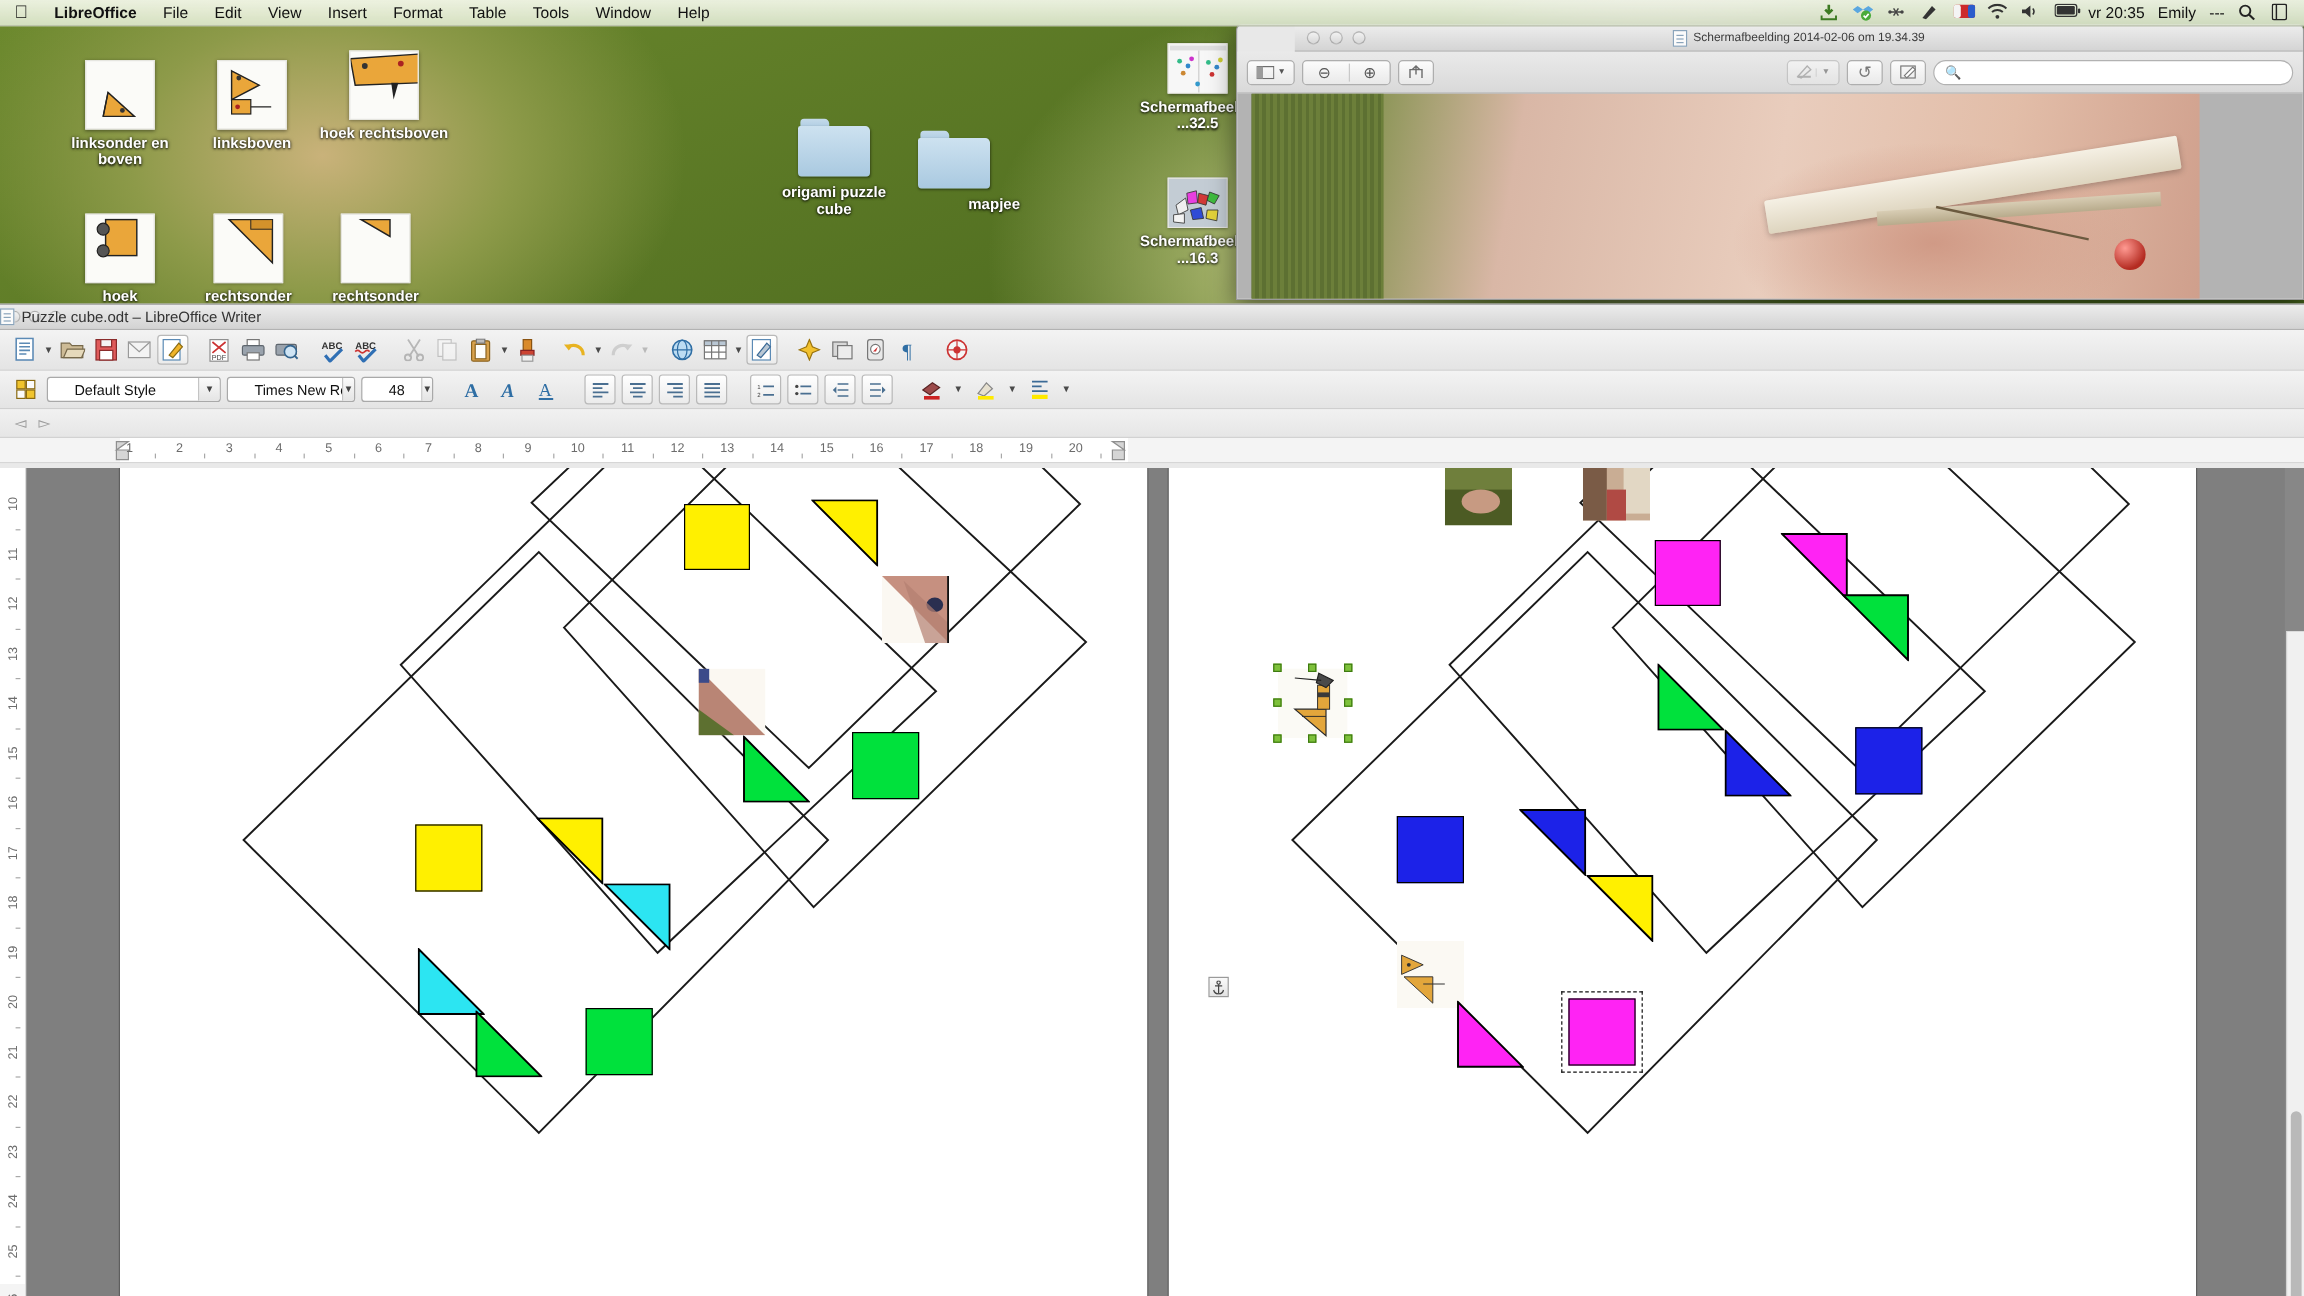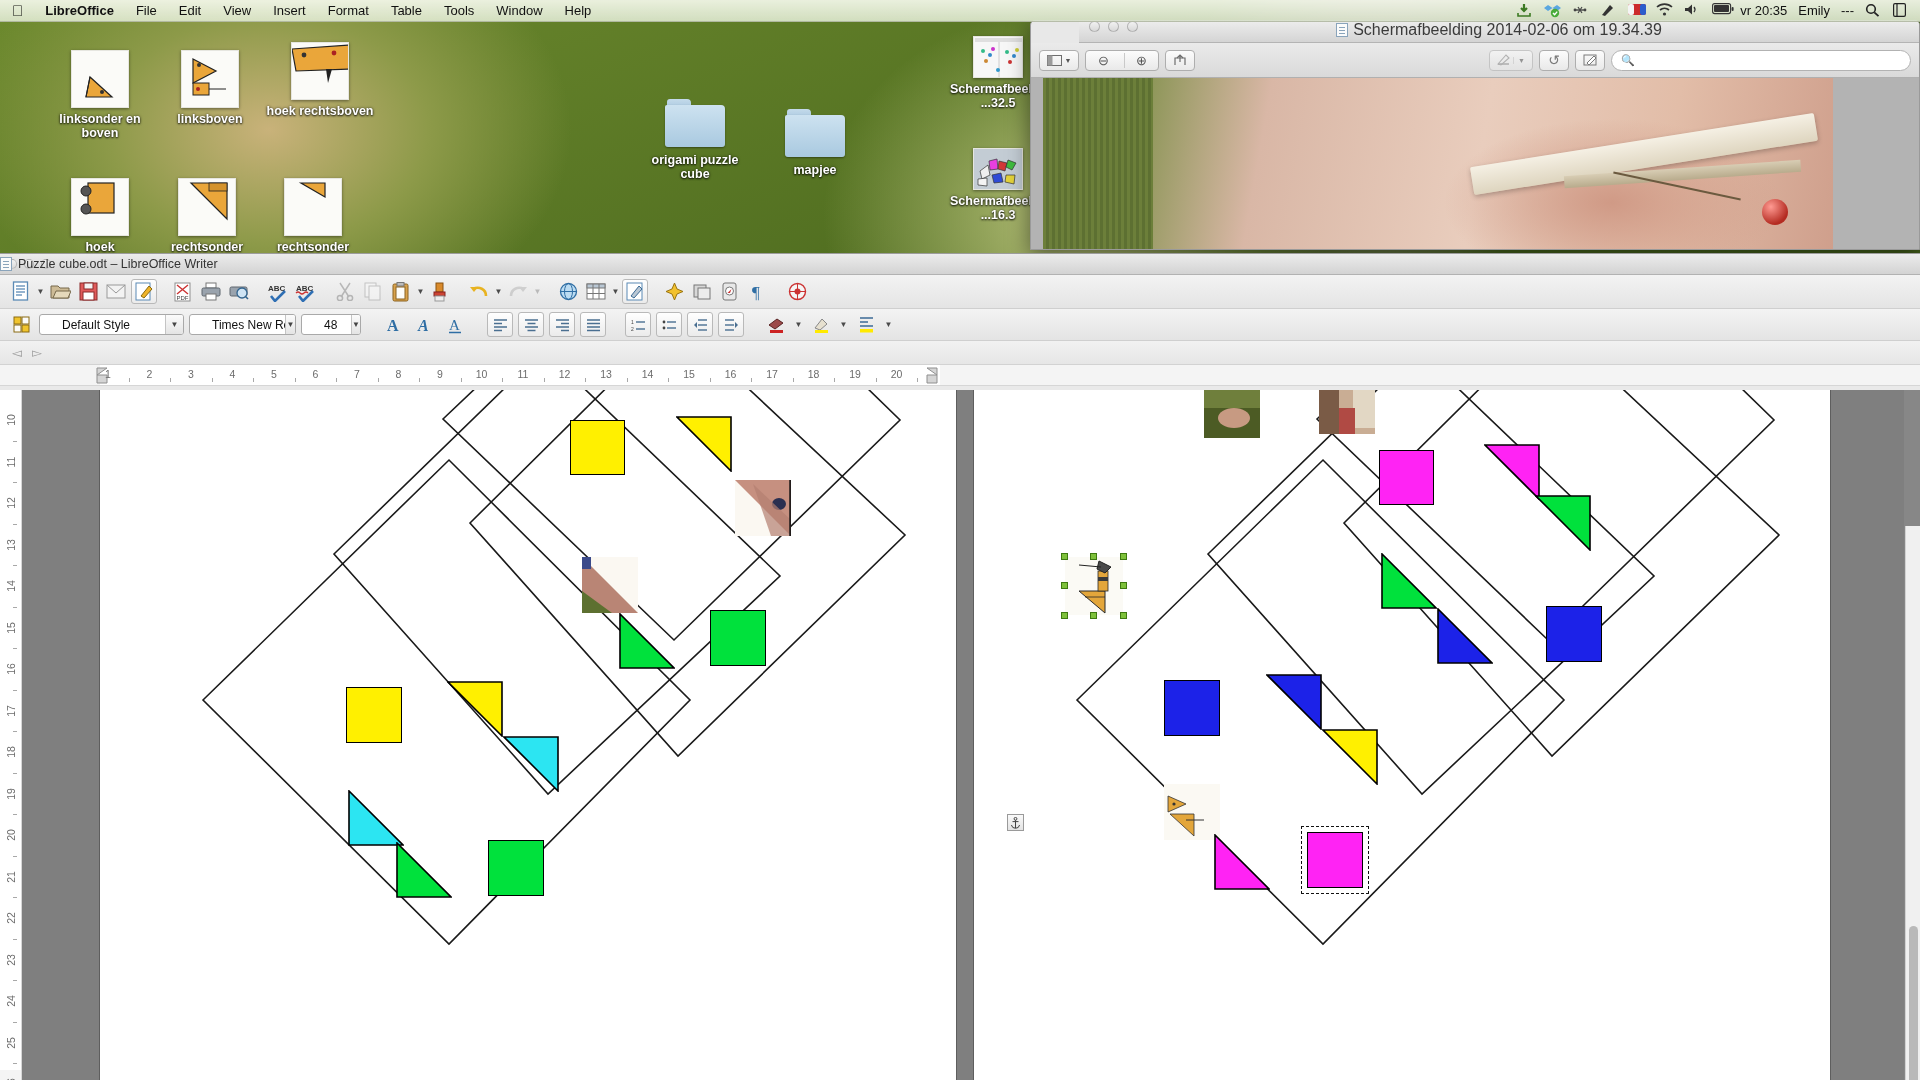--- a/index.html
+++ b/index.html
@@ -47,22 +47,22 @@
      background:linear-gradient(180deg,#cde2f0,#a9c9e0); border-radius:2px 4px 3px 3px;
      box-shadow:0 1px 2px rgba(0,0,0,.4);}
   .dicon .lbl { margin-top:4px; color:#fff; font-size:12.5px; line-height:14px;
      text-shadow:0 1px 2px rgba(0,0,0,.85), 0 0 3px rgba(0,0,0,.6); font-weight:600;}
 
   
   #preview { position:absolute; left:1030px; top:20px; width:890px; height:230px;
     background:#e8e8e8; border:1px solid #9a9a9a; border-radius:5px 5px 0 0;
     box-shadow:0 6px 22px rgba(0,0,0,.5); overflow:hidden; z-index:20; }
   #pv-title { height:22px; background:linear-gradient(180deg,#ededed,#d4d4d4);
-    border-bottom:1px solid #b4b4b4; display:flex; 
-    font-size:16px; color:#3b3b3b; position:relative;margin-left:48px; }
+    border-bottom:1px solid #b4b4b4; display:flex; align-items:center;
+    font-size:10px; color:#3b3b3b; position:relative;margin-left:48px; }
   .pv-lights { display:flex; gap:8px; padding-left:10px; }
   .pv-lights i { width:11px; height:11px; border-radius:50%; display:block;
      border:1px solid rgba(0,0,0,.22); background:linear-gradient(180deg,#f2f2f2,#d8d8d8); }
   #pv-title .t { position:absolute; left:0; right:0; text-align:center; pointer-events:none;
      display:flex; align-items:center; justify-content:center; gap:5px; }
   #pv-toolbar { height:35px; background:linear-gradient(180deg,#eaeaea,#d9d9d9);
     border-bottom:1px solid #b0b0b0; display:flex; align-items:center; gap:6px; padding:0 8px; }
   .tb-btn { height:21px; min-width:30px; border:1px solid #aeaeae; border-radius:4px;
     background:linear-gradient(180deg,#fcfcfc,#e9e9e9); display:flex; align-items:center;
     justify-content:center; gap:3px; font-size:11px; color:#555; padding:0 6px; }
@@ -231,21 +231,21 @@
   </div>
 
   <div class="dicon" style="left:640px; top:95px;">
     <div class="folder">
       <div class="tab"></div>
         <div class="body"></div>
     </div>
     <div class="lbl">origami puzzle cube</div>
   </div>
 
-  <div class="dicon" style="left:760px; top:105px;">
+  <div class="dicon" style="left:740px; top:105px;text-align:right;">
     <div class="folder">
       <div class="tab"></div>
         <div class="body"></div>
     </div>
     <div class="lbl">mapjee</div>
   </div>
 
   <div class="dicon" style="left:950px; top:36px; width:96px;">
     <div class="thumb" style="width:50px;height:42px;">
       <svg width="50" height="42" viewBox="0 0 50 42">

